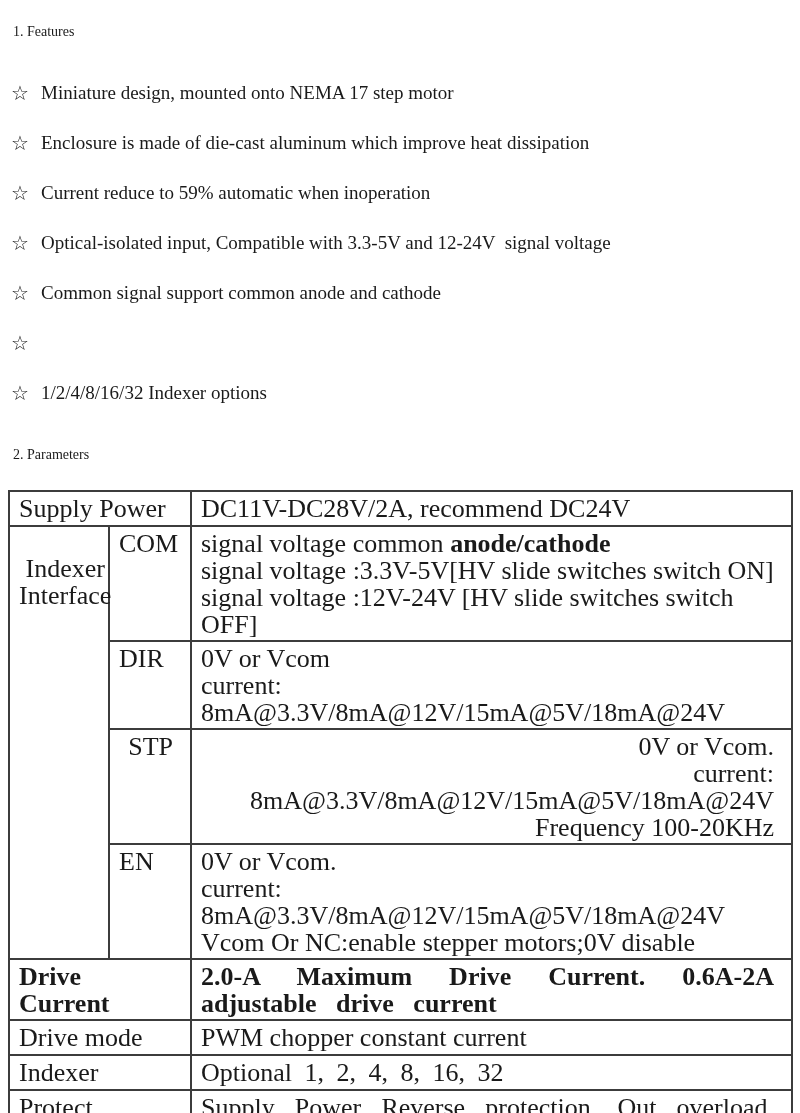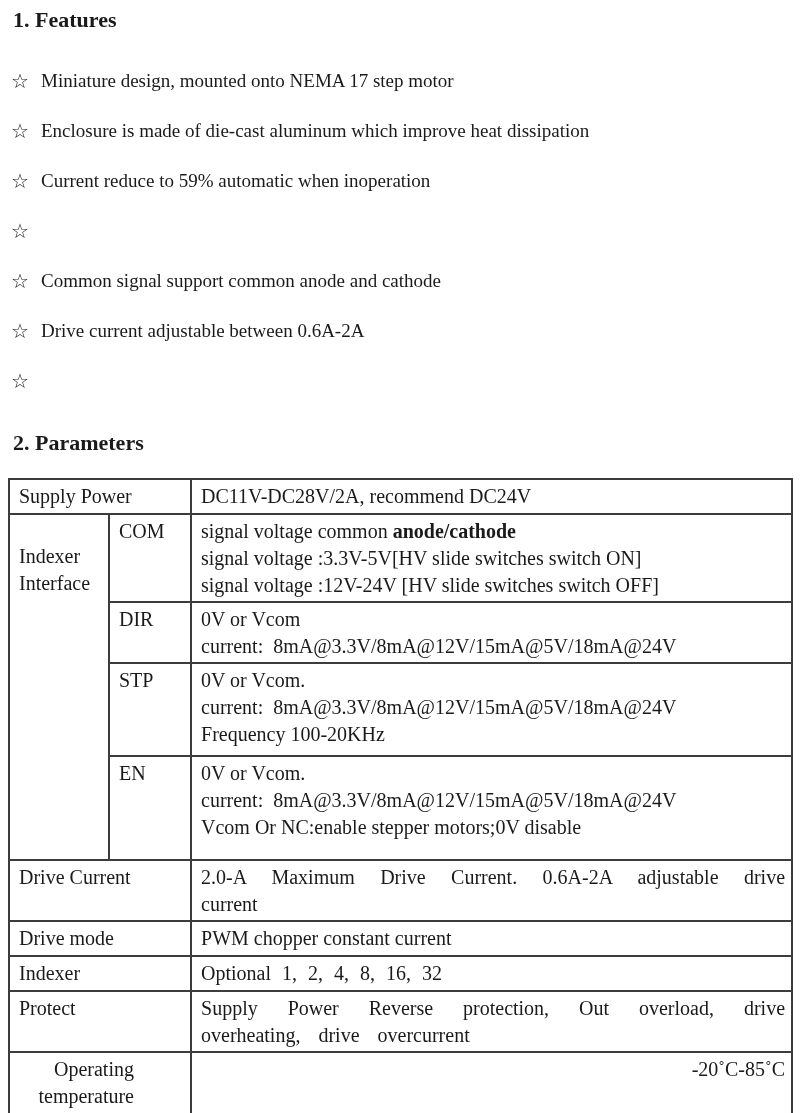--- a/index.html
+++ b/index.html
@@ -7,22 +7,22 @@
   body {
     width: 800px; height: 1113px;
     background: #ffffff;
     color: #1a1a1a;
     font-family: "Liberation Serif", "DejaVu Serif", serif;
     overflow: hidden;
   }
   .page { padding: 7px 9px 0 8px; width: 800px; }
 
   .sec-heading {
-    font-size: 22px; font-weight: bold;
-    line-height: 26px; margin: 0 0 0 5px;
+    font-size: 14px; font-weight: normal;
+    line-height: 26px; margin: 12px 0 0 5px;
   }
   .params-heading { margin-top: 38px; }
 
   .features-list { list-style: none; margin: 37px 0 0 0; padding: 0 0 0 3px; }
   .feature-item {
     display: flex; align-items: flex-start;
     height: 22px; margin-bottom: 28px;
     font-size: 19px; line-height: 22px;
   }
   .star-bullet {
@@ -38,38 +38,38 @@
     border-collapse: collapse;
     table-layout: fixed;
   }
   col.c1 { width: 100px; }
   col.c2 { width: 82px; }
   col.c3 { width: 601px; }
 
   .params-table td {
     border: 2px solid #3c3c3c;
     vertical-align: top;
-    font-size: 20px;
+    font-size: 26px;
     line-height: 27px;
-    padding: 3px 6px 2px 9px;
+    padding: 3px 17px 2px 9px;
   }
   .line { white-space: pre-wrap; }
 
   tr.r-supply { height: 35px; }
   tr.r-com    { height: 87px; }
   tr.r-dir    { height: 50px; }
-  tr.r-stp    { height: 93px; }
+  tr.r-stp    { height: 93px; text-align: right; }
   tr.r-en     { height: 104px; }
-  tr.r-dc     { height: 61px; }
+  tr.r-dc     { height: 61px; font-weight: bold; }
   tr.r-dm     { height: 35px; }
   tr.r-idx    { height: 35px; }
   tr.r-prot   { height: 57px; }
   tr.r-ot     { height: 64px; text-align: right; }
 
-  td.merged-label { padding-top: 28px; }
+  td.merged-label { padding-top: 28px; text-align: right; }
   .merged-inner { width: 86px; }
   .narrow-label { width: 115px; }
 
   td.justify-cell {
     text-align: justify;
     word-spacing: 13px;
   }
   td.indexer-value { word-spacing: 6px; margin-top: 16px; }
 </style>
 </head>
@@ -87,31 +87,32 @@
     <li class="feature-item">
       <span class="star-bullet">☆</span>
       <span class="feature-text">Enclosure is made of die-cast aluminum which improve heat dissipation</span>
     </li>
     <li class="feature-item">
       <span class="star-bullet">☆</span>
       <span class="feature-text">Current reduce to 59% automatic when inoperation</span>
     </li>
     <li class="feature-item">
       <span class="star-bullet">☆</span>
+      <span class="feature-text">Optical-isolated input, Compatible with 3.3-5V and 12-24V  signal voltage</span>
     </li>
     <li class="feature-item">
       <span class="star-bullet">☆</span>
       <span class="feature-text">Common signal support common anode and cathode</span>
     </li>
     <li class="feature-item">
       <span class="star-bullet">☆</span>
-      <span class="feature-text">Drive current adjustable between 0.6A-2A</span>
     </li>
     <li class="feature-item">
       <span class="star-bullet">☆</span>
+      <span class="feature-text">1/2/4/8/16/32 Indexer options</span>
     </li>
   </ul>
 
   <h2 class="sec-heading params-heading">2. Parameters</h2>
 
   <table class="params-table">
     <colgroup>
         <col class="c1">
         <col class="c2">
         <col class="c3">

